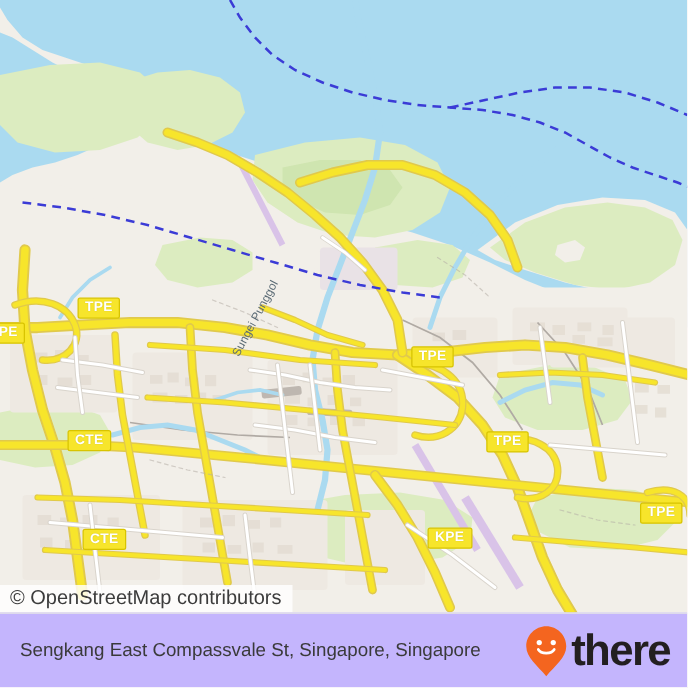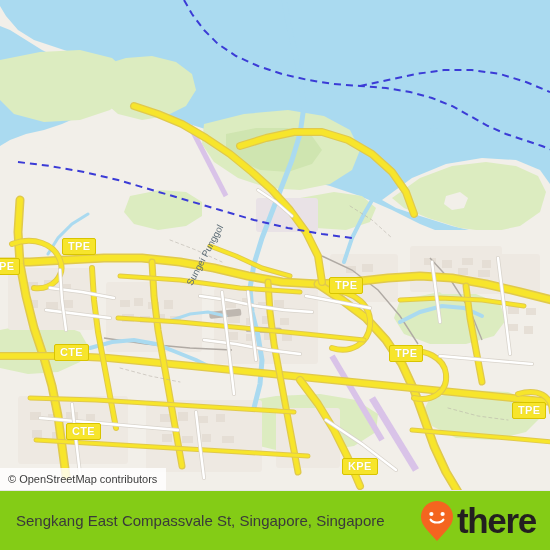--- a/index.html
+++ b/index.html
@@ -115,34 +115,34 @@
   
   .attribution {
     position: absolute;
     left: 0;
     top: 468px;
     height: 22px;
     line-height: 22px;
     padding: 0 9px 0 8px;
     background: rgba(255,255,255,0.82);
     color: #3c3c3c;
-    font-size: 11px;
+    font-size: 16px;
     font-family: "Liberation Sans", sans-serif;
     z-index: 50;
     white-space: nowrap;
   }
 
   
   .footer {
     position: absolute;
     left: 0;
     top: 490px;
     width: 550px;
     height: 60px;
-    background: #84cc16;
+    background: #c4b5fd;
     border-top: 1px solid #e6e6e6;
     display: flex;
     align-items: center;
     justify-content: space-between;
     box-sizing: border-box;
     padding: 0 14px 0 16px;
     z-index: 60;
   }
   .footer-title {
     color: #3a3a3a;
@@ -467,21 +467,21 @@
            L254,220 L288,228 L322,234 L352,238"></path>
     </svg>
 
     <div class="shield" style="left:-14px; top:258px;"><span>TPE</span></div>
     <div class="shield" style="left:62px; top:238px;"><span>TPE</span></div>
     <div class="shield" style="left:54px; top:344px;"><span>CTE</span></div>
     <div class="shield" style="left:66px; top:423px;"><span>CTE</span></div>
     <div class="shield" style="left:329px; top:277px;"><span>TPE</span></div>
     <div class="shield" style="left:389px; top:345px;"><span>TPE</span></div>
     <div class="shield" style="left:512px; top:402px;"><span>TPE</span></div>
-    <div class="shield" style="left:342px; top:422px;margin-top:36px;"><span>KPE</span></div>
+    <div class="shield" style="left:342px; top:422px;"><span>KPE</span></div>
 
     <div class="water-label" style="left:184px; top:282px; transform:rotate(-62deg); transform-origin:0 0;">
       <span>Sungei Punggol</span>
     </div>
 
 
     <div class="attribution">© OpenStreetMap contributors</div>
   </div>
 
   <div class="footer">

